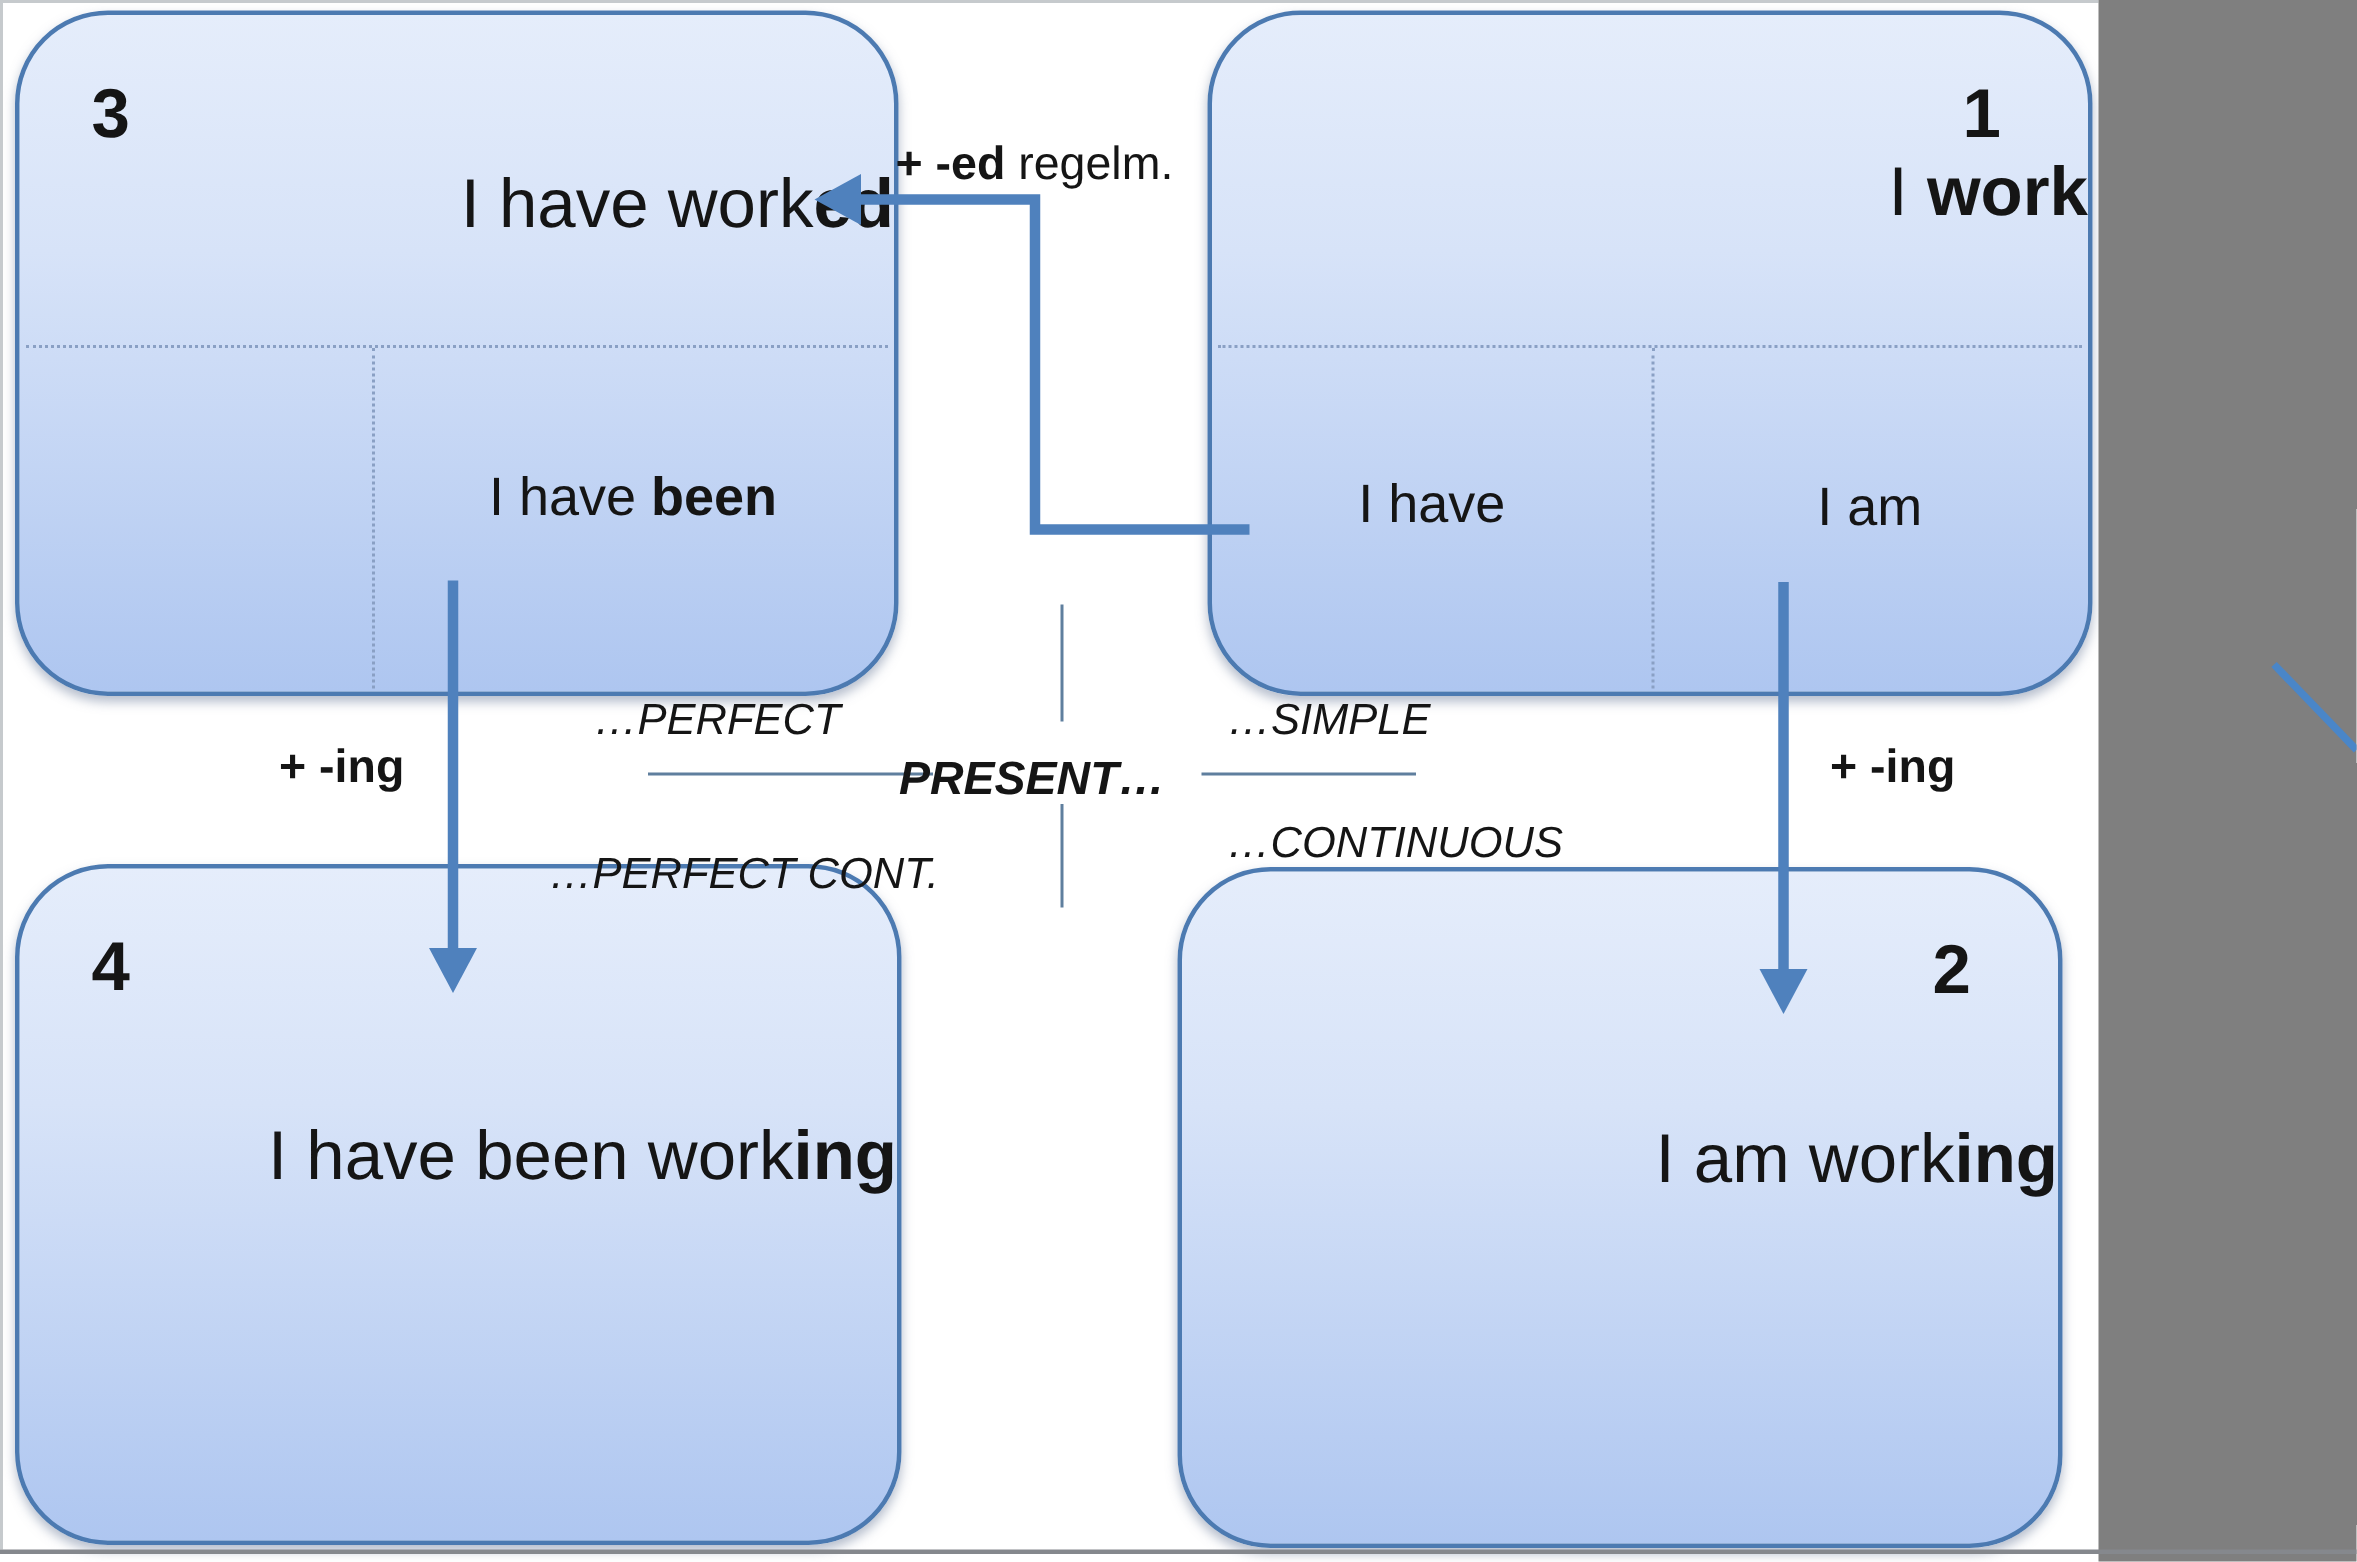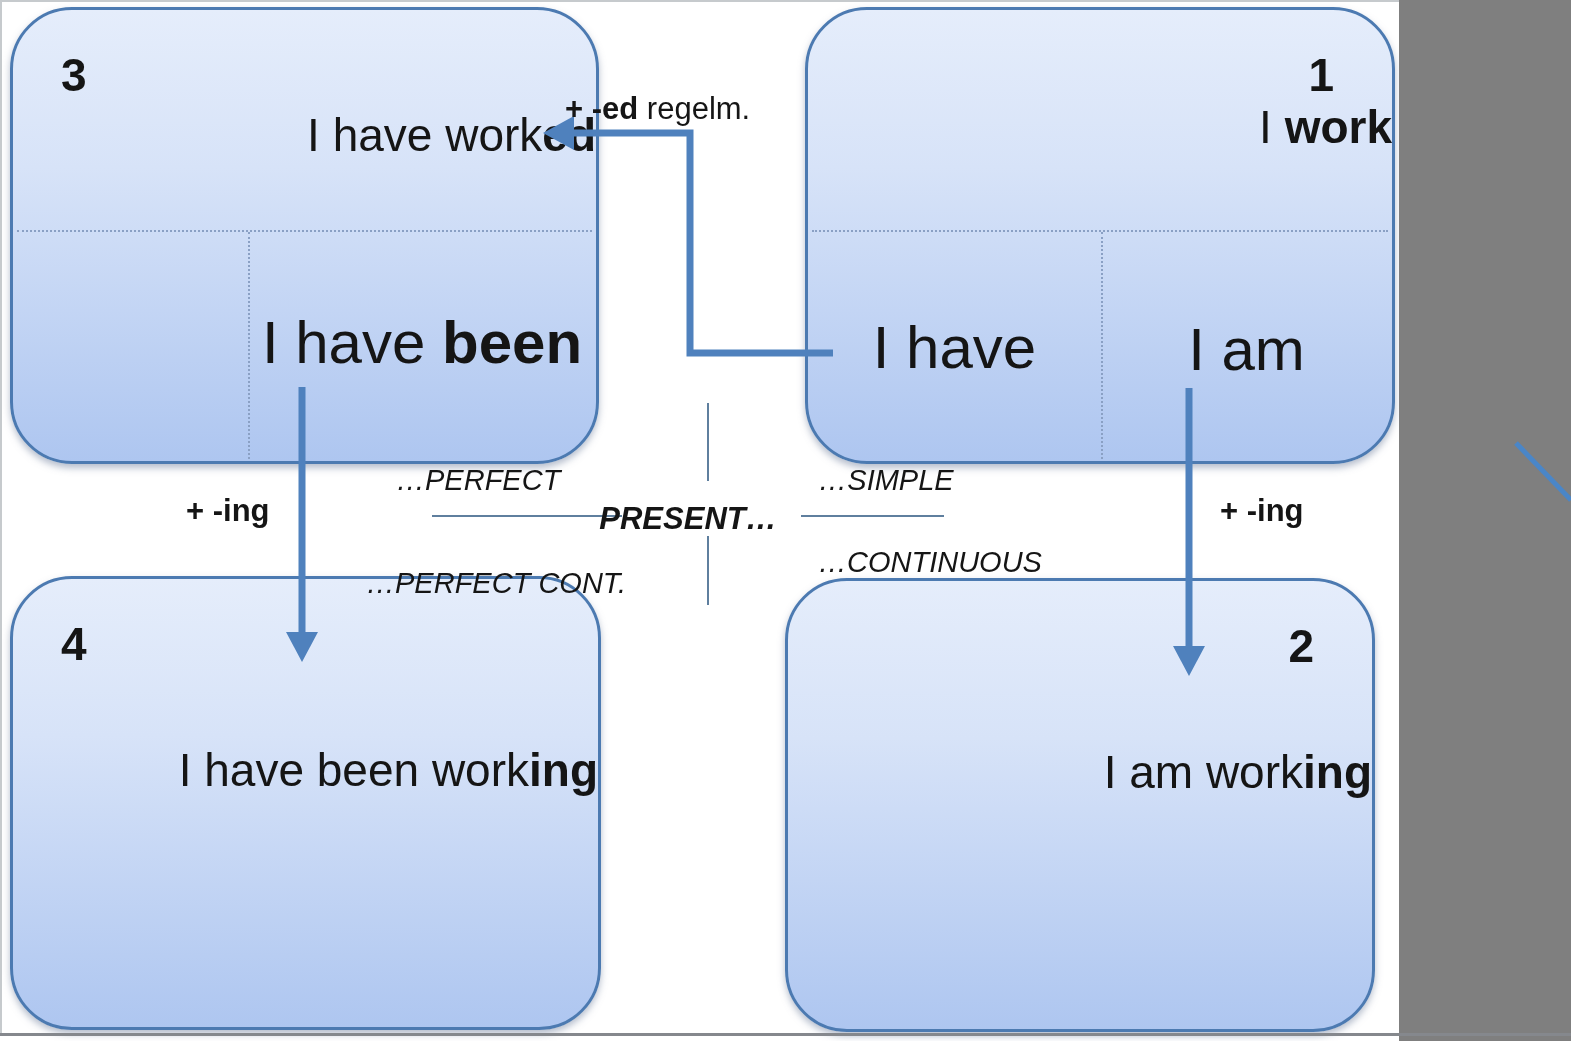--- a/index.html
+++ b/index.html
@@ -20,21 +20,21 @@
   .box4{left:10px;top:576px;width:585px;height:448px;}
   .box2{left:785px;top:578px;width:584px;height:448px;}
 
   .box-num{position:absolute;font-size:46px;font-weight:bold;line-height:1;}
   .num-tl{left:48px;top:42px;}
   .num-tr{right:58px;top:42px;}
 
   .box-title{position:absolute;left:0;right:0;text-align:right;font-size:46px;line-height:1;white-space:nowrap;}
   .dotted-h{position:absolute;left:4px;right:4px;top:220px;border-top:2px dotted #8aa0c4;}
   .dotted-v{position:absolute;top:222px;bottom:2px;border-left:2px dotted #8aa0c4;}
-  .cell-label{position:absolute;font-size:60px;line-height:1;text-align:center;white-space:nowrap;}
+  .cell-label{position:absolute;font-size:36px;line-height:1;text-align:center;white-space:nowrap;}
 
   .free-label{position:absolute;font-size:31px;line-height:1;white-space:nowrap;z-index:6;}
   .bold{font-weight:bold;}
   .center-label{position:absolute;font-size:29px;line-height:1;text-align:center;z-index:6;white-space:nowrap;font-style:italic;}
 
   .overlay{position:absolute;left:0;top:0;width:1571px;height:1041px;z-index:5;pointer-events:none;}
 </style>
 </head>
 <body>
 
@@ -62,21 +62,21 @@
     <div class="box box4">
       <div class="box-num num-tl">4</div>
       <div class="box-title" style="top:168px;"><span>I have been work</span><span class="bold">ing</span></div>
     </div>
 
     <div class="box box2">
       <div class="box-num num-tr">2</div>
       <div class="box-title" style="top:168px;margin-left:28px;"><span>I am work</span><span class="bold">ing</span></div>
     </div>
 
-    <div class="free-label" style="left:565px;top:93px;"><span class="bold">+ -ed</span><span> regelm.</span></div>
+    <div class="free-label" style="left:597px;top:93px;"><span class="bold">+ -ed</span><span> regelm.</span></div>
     <div class="free-label bold" style="left:186px;top:495px;">+ -ing</div>
     <div class="free-label bold" style="left:1220px;top:495px;">+ -ing</div>
 
     <div class="center-label" style="left:396px;width:160px;top:466px;">…PERFECT</div>
     <div class="center-label" style="left:806px;width:160px;top:466px;">…SIMPLE</div>
     <div class="center-label bold" style="left:598px;width:180px;top:503px;font-size:31px;">PRESENT…</div>
     <div class="center-label" style="left:366px;width:220px;top:548px;margin-top:21px;">…PERFECT CONT.</div>
     <div class="center-label" style="left:818px;width:220px;top:548px;">…CONTINUOUS</div>
 
     <div class="edge-top"></div>

